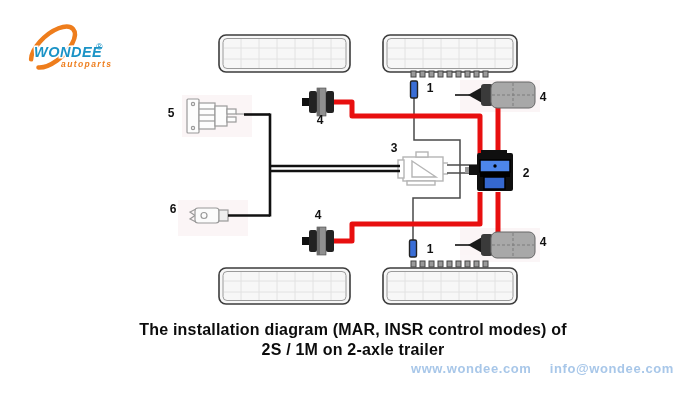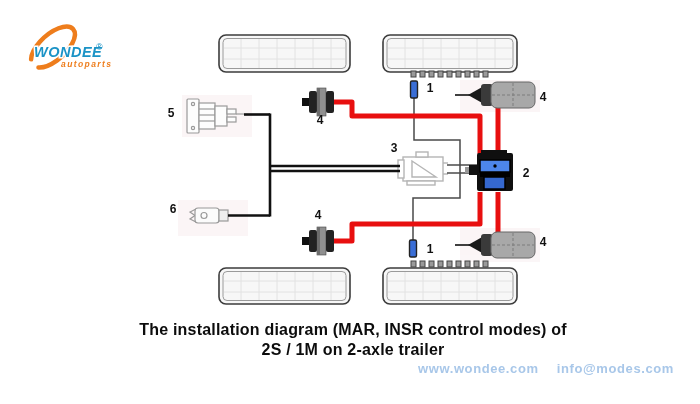--- a/index.html
+++ b/index.html
@@ -246,14 +246,14 @@
   <text x="53" y="63" font-family="Liberation Sans, sans-serif" font-size="8.5" font-weight="bold" font-style="italic" fill="#ee7d1c" letter-spacing="1.4">autoparts</text>
 </svg>
 
 <div class="caption">
   <div>The installation diagram (MAR, INSR control modes) of</div>
   <div>2S / 1M on 2-axle trailer</div>
 </div>
 
 <div class="footer">
   <span>www.wondee.com</span>
-  <span>info@modes.com</span>
+  <span>info@wondee.com</span>
 </div>
 
 </body></html>

